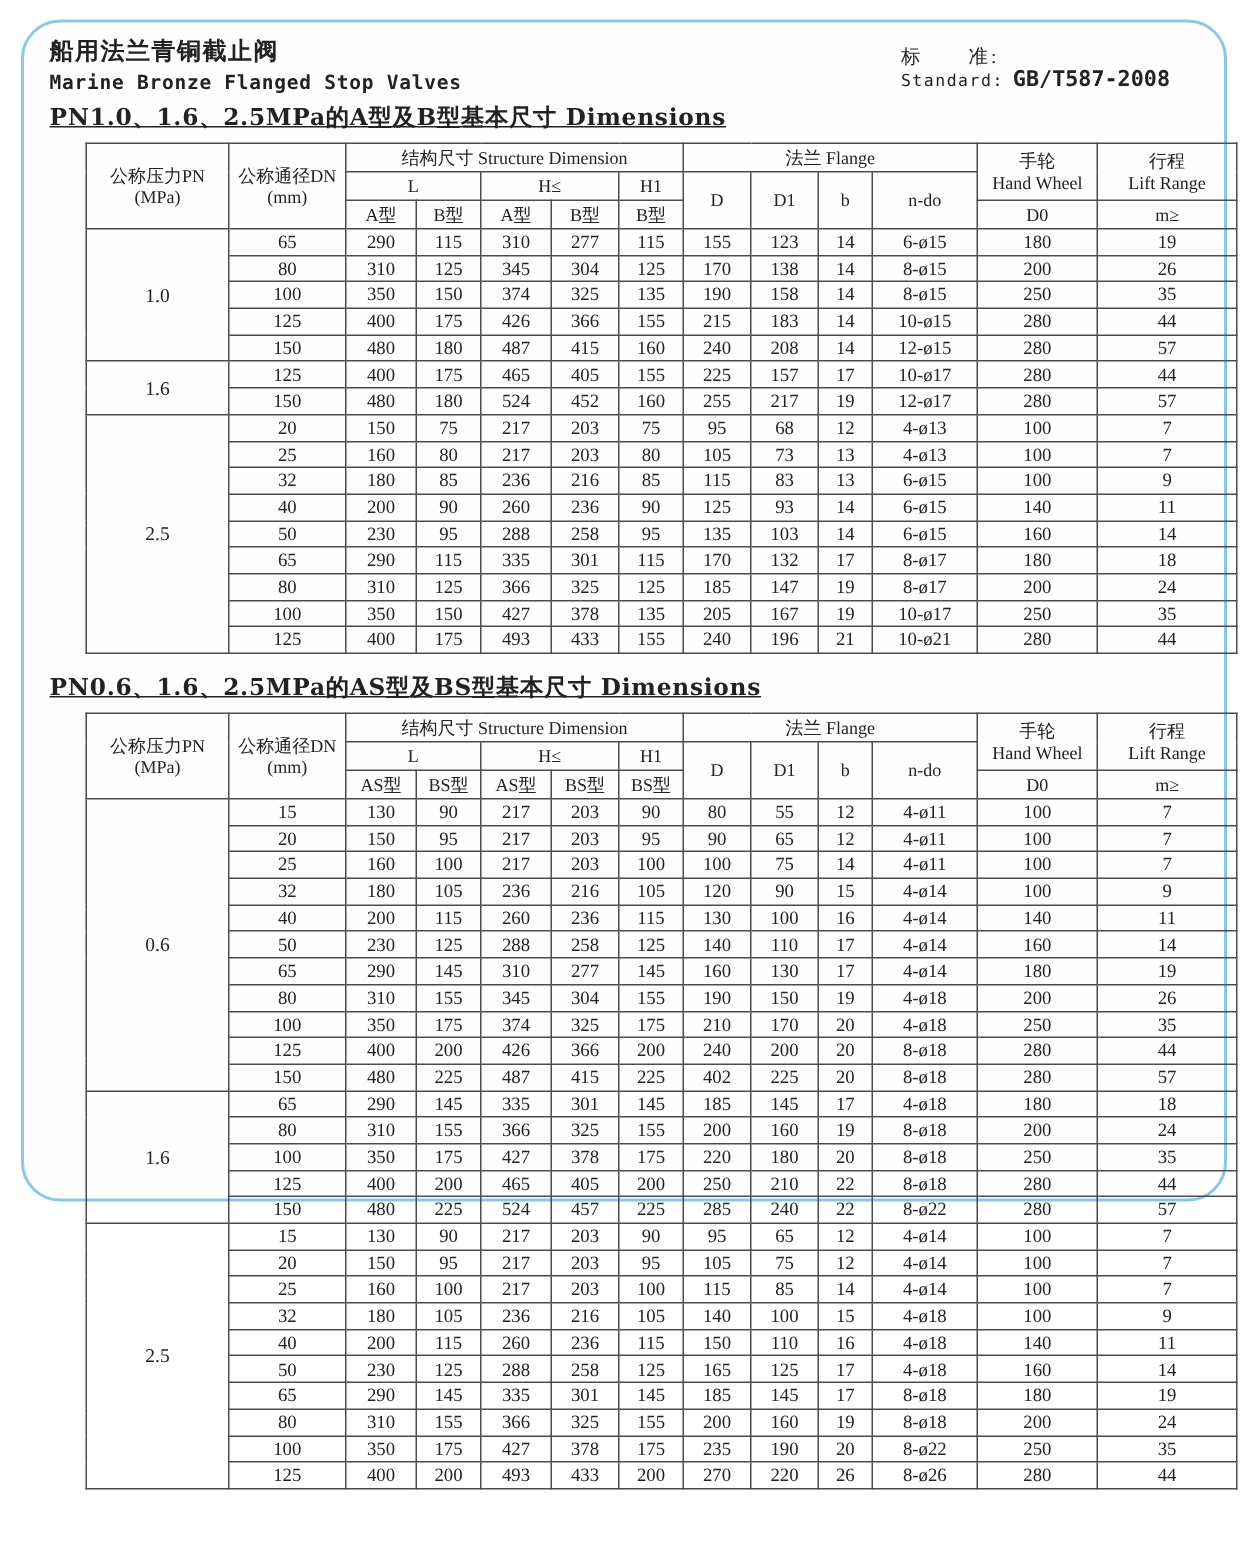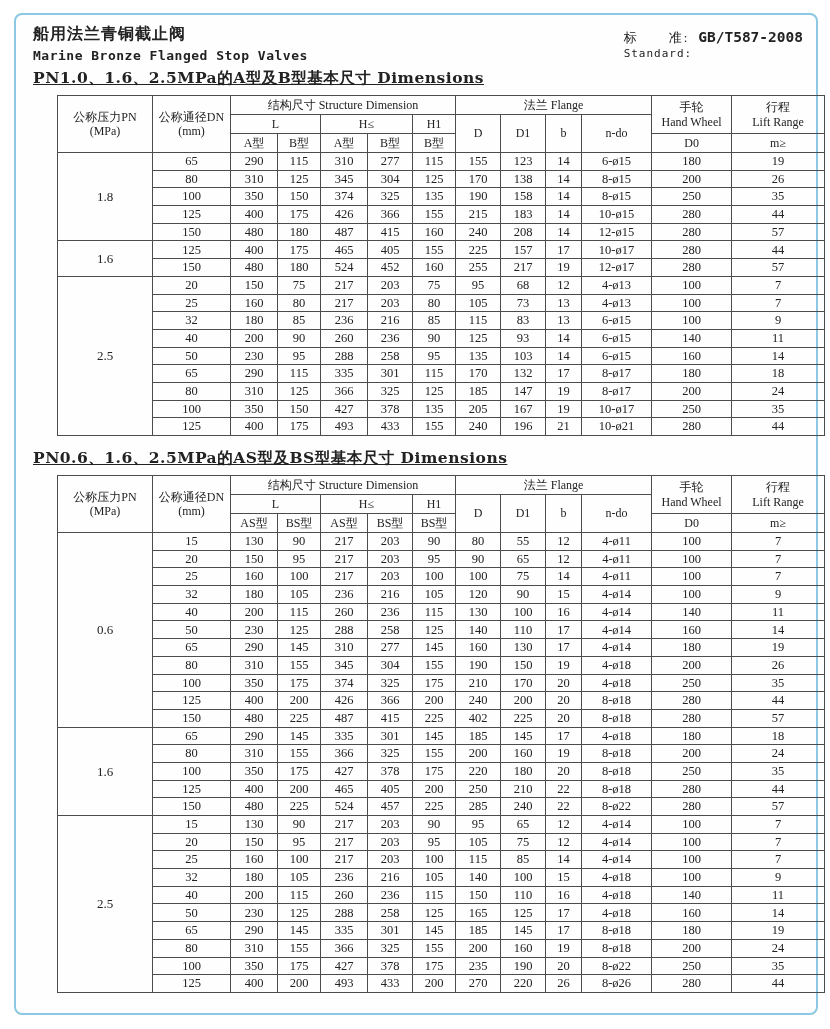--- a/index.html
+++ b/index.html
@@ -2,28 +2,28 @@
 <html><head>
 <meta charset="utf-8">
 <style>
   html,body{margin:0;padding:0;background:#ffffff;}
   body{
     width:830px;height:1029px;position:relative;overflow:hidden;
     font-family:"Liberation Serif","DejaVu Serif",serif;color:#222;
     -webkit-font-smoothing:antialiased;
   }
   .frame{
-    position:absolute;left:14px;top:13px;width:804px;height:1002px;
-    border:2px solid #8cc8e4;border-radius:8px;box-sizing:border-box;
-    padding:7px 9px 0 17px;background:#fefefe;
+    position:absolute;left:14px;top:13px;width:804px;height:788px;
+    border:2px solid #8cc8e4;border-radius:26px;box-sizing:border-box;
+    padding:7px 32px 0 17px;background:#fefefe;
   }
   .top-row{display:flex;justify-content:space-between;align-items:flex-start;margin-top:2px;}
   .title-zh{font-family:"Liberation Sans","DejaVu Sans",sans-serif;font-weight:bold;font-size:16px;letter-spacing:1px;}
   .title-en{font-family:"DejaVu Sans Mono","Liberation Mono",monospace;font-weight:bold;font-size:13px;margin-top:3px;letter-spacing:0.5px;}
-  .standard{display:flex;align-items:flex-start;margin-right:4px;margin-top:5px;}
+  .standard{display:flex;align-items:flex-end;margin-right:4px;margin-top:5px;}
   .standard-labels{font-size:13px;line-height:1.35;}
   .standard-zh{display:block;letter-spacing:2px;}
   .standard-en{display:block;font-family:"DejaVu Sans Mono","Liberation Mono",monospace;font-size:11px;letter-spacing:1px;}
   .standard-value{font-family:"DejaVu Sans Mono","Liberation Mono",monospace;font-weight:bold;font-size:14.5px;margin-left:6px;}
   .section-title{
     font-family:"DejaVu Serif","Liberation Serif",serif;
     font-weight:bold;font-size:15.5px;letter-spacing:0.5px;margin:5px 0 6px 0;text-decoration:underline;
   }
   .section-title.second{margin-top:12px;}
   table.dims{border-collapse:collapse;table-layout:fixed;width:767px;margin-left:24px;}
@@ -109,21 +109,21 @@
         <th>B型</th>
         <th>A型</th>
         <th>B型</th>
         <th>B型</th>
         <th>D0</th>
         <th>m≥</th>
       </tr>
     </thead>
     <tbody>
         <tr>
-          <td rowspan="5" class="pn-cell">1.8</td>
+          <td rowspan="5" class="pn-cell">1.0</td>
           <td>65</td>
           <td>290</td>
           <td>115</td>
           <td>310</td>
           <td>277</td>
           <td>115</td>
           <td>155</td>
           <td>123</td>
           <td>14</td>
           <td>6-ø15</td>

